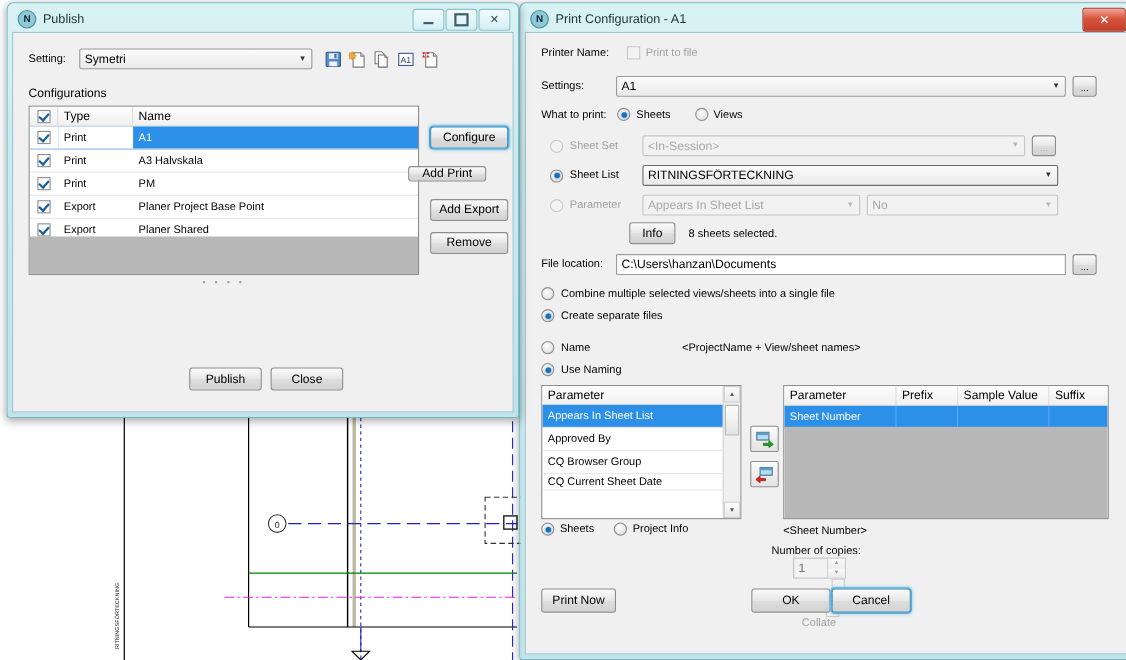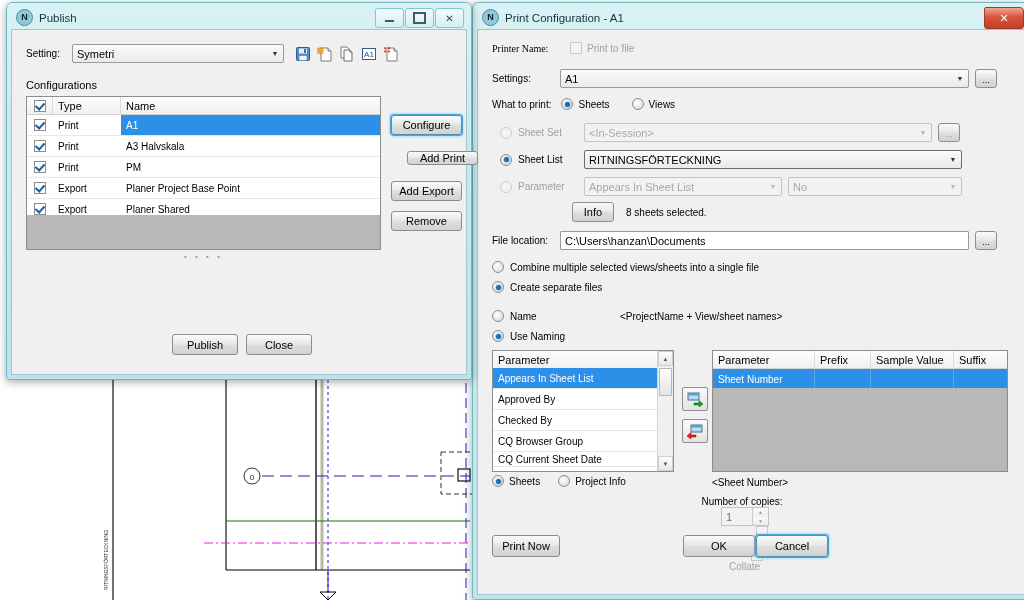--- a/index.html
+++ b/index.html
@@ -172,21 +172,21 @@
     <div class="appicon">N</div>
     <div class="titletext">Print Configuration - A1</div>
     <div class="wbtns">
       <div class="wbtn close">✕</div>
     </div>
   </div>
 
   <div class="client" style="top:26px;">
 
     <div class="ctl-row" style="position:absolute;left:14px;top:12px;width:516px;">
-      <div class="lbl" style="width:68px;font-family:Liberation Serif, serif;">Printer Name:</div>
+      <div class="lbl" style="width:68px;">Printer Name:</div>
       <div style="display:flex;align-items:center;margin-left:10px;">
         <span class="chk dis"></span>
         <span class="lbl dis" style="margin-left:5px;">Print to file</span>
       </div>
     </div>
 
     <div class="ctl-row" style="position:absolute;left:14px;top:39px;width:516px;">
       <div class="lbl" style="width:68px;">Settings:</div>
       <div class="combo" style="width:409px;">
         <span class="txt">A1</span>
@@ -268,23 +268,20 @@
     <div class="lv" style="position:absolute;left:14px;top:320px;width:182px;height:122px;">
       <div class="lv-head">
         <div class="cell" style="width:167px;border-right:none;">Parameter</div>
       </div>
       <div style="position:absolute;left:0;top:17px;right:15px;">
         <div class="lv-row sel">
             <div class="cell" style="width:100%;">Appears In Sheet List</div>
           </div>
         <div class="lv-row">
             <div class="cell" style="width:100%;">Approved By</div>
-          </div>
-        <div class="lv-row">
-            <div class="cell" style="width:100%;">Checked By</div>
           </div>
         <div class="lv-row">
             <div class="cell" style="width:100%;">CQ Browser Group</div>
           </div>
         <div class="lv-row" style="height:14px;overflow:hidden;">
             <div class="cell" style="width:100%;">CQ Current Sheet Date</div>
           </div>
       </div>
       <div class="scroll">
         <div class="sc-btn">▲</div>
@@ -462,21 +459,21 @@
         <div class="cell" style="width:26px;justify-content:center;padding-left:0;">
             <span class="chk on"></span>
           </div>
         <div class="cell" style="width:68px;">Export</div>
         <div class="cell" style="width:259px;">Planer Shared</div>
       </div>
       <div class="lv-filler" style="position:absolute;left:0;right:0;top:118px;bottom:0;"></div>
     </div>
 
     <div class="btn focus" style="position:absolute;left:379px;top:85px;width:71px;height:20px;">Configure</div>
-    <div class="btn" style="position:absolute;left:395px;top:121px;width:71px;height:14px;">Add Print</div>
+    <div class="btn" style="position:absolute;left:359px;top:121px;width:71px;height:14px;">Add Print</div>
     <div class="btn" style="position:absolute;left:379px;top:151px;width:71px;height:20px;">Add Export</div>
     <div class="btn" style="position:absolute;left:379px;top:181px;width:71px;height:20px;">Remove</div>
 
     <div class="grip" style="position:absolute;left:14px;top:222px;width:355px;">• • • •</div>
 
 
     <div class="btn" style="position:absolute;left:160px;top:304px;width:66px;height:21px;">Publish</div>
     <div class="btn" style="position:absolute;left:234px;top:304px;width:66px;height:21px;">Close</div>
 
   </div>

